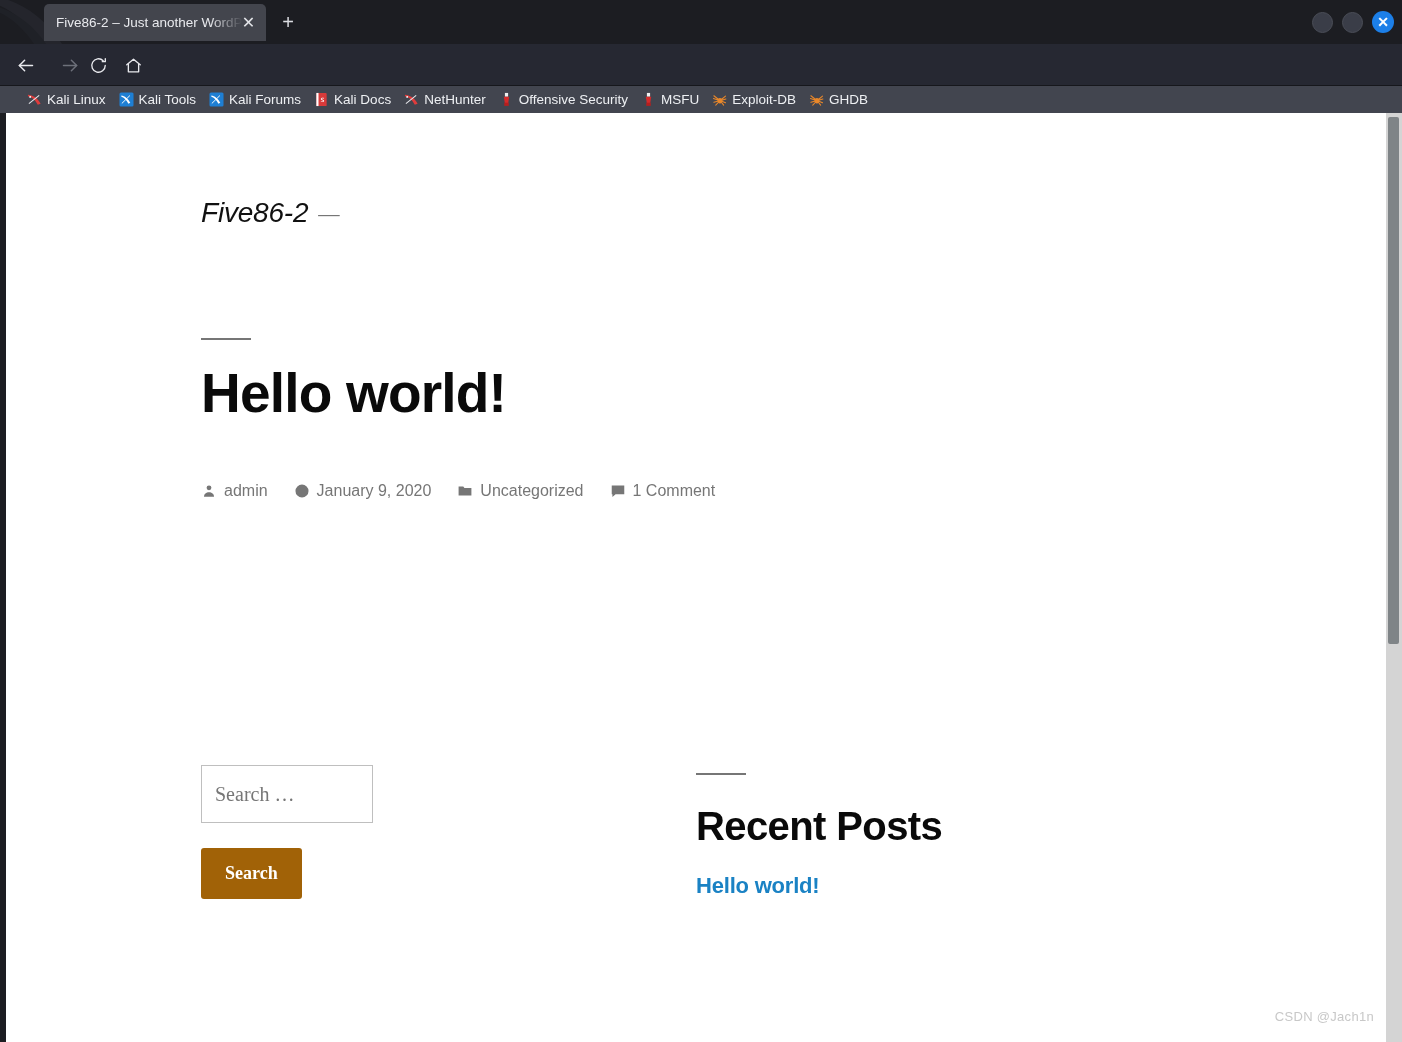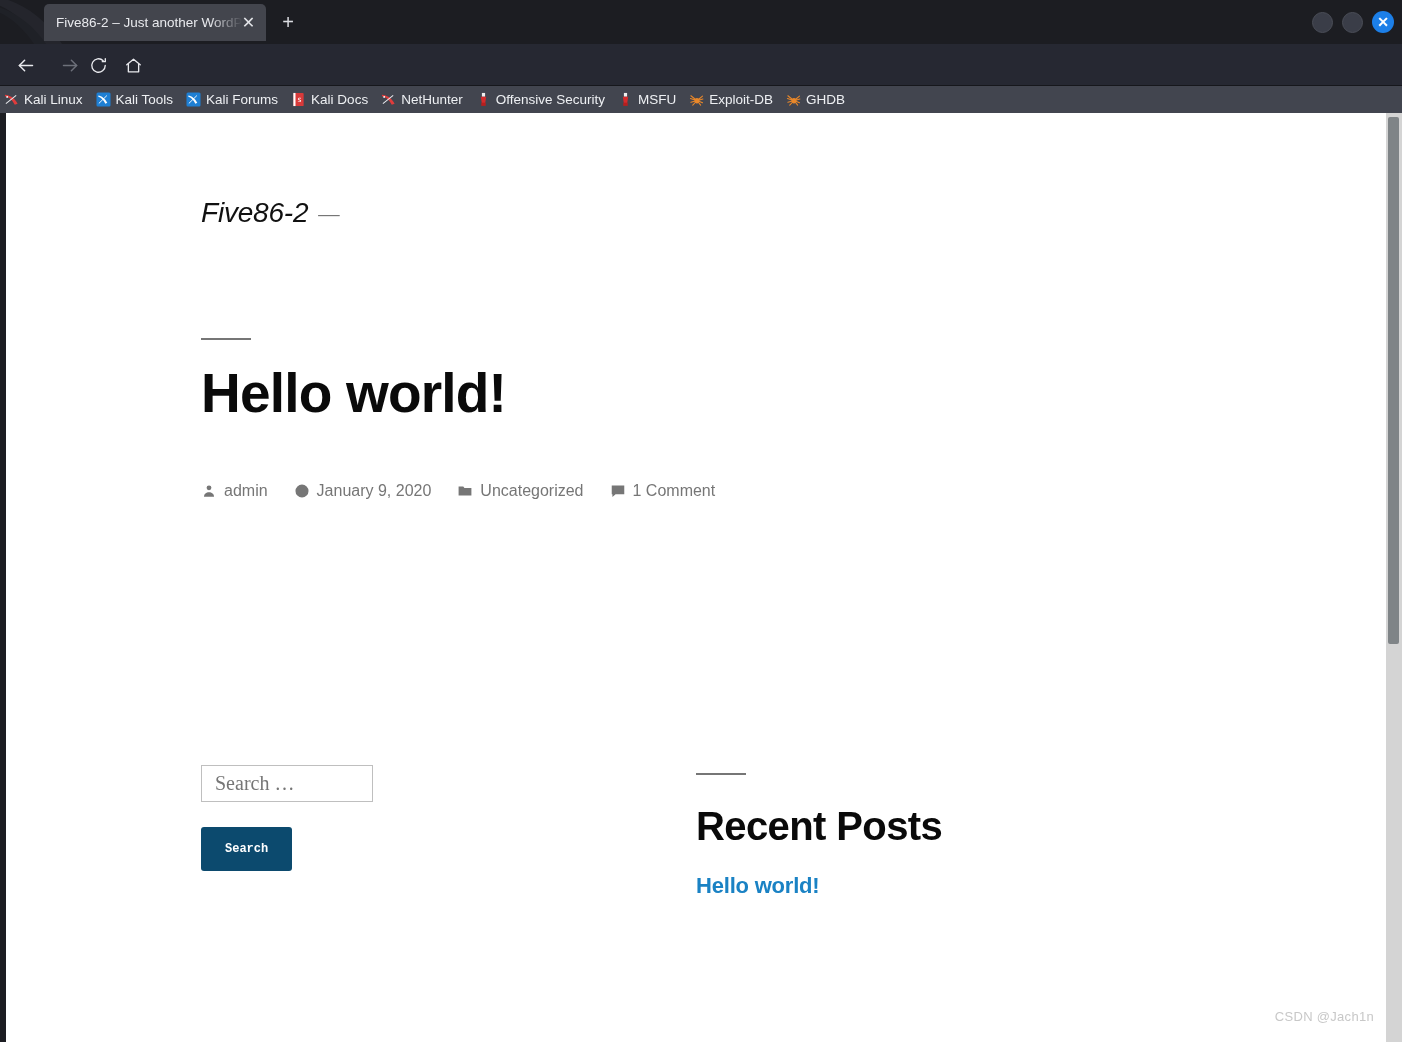--- a/index.html
+++ b/index.html
@@ -113,21 +113,21 @@
   .url-star { position: absolute; right: 12px; top: 7px; }
 
   .tb-right { position: absolute; top: 50px; right: 12px; display: flex; gap: 19px; align-items: center; }
 
   
   .bookmarks {
     position: absolute; top: 86px; left: 0;
     width: 1402px; height: 27px;
     background: #42454f;
     display: flex; align-items: center;
-    padding-left: 4px;
+    padding-left: 27px;
     gap: 13px;
   }
   .bm {
     display: flex; align-items: center; gap: 5px;
     font-size: 13.5px;
     color: #eef0f3;
     white-space: nowrap;
   }
   .bm-ico { width: 15px; height: 15px; display: block; flex: 0 0 15px; }
 
@@ -195,37 +195,37 @@
     color: #767676;
   }
   .meta-item { display: flex; align-items: center; gap: 7px; }
   .meta-ico { width: 16px; height: 16px; display: block; flex: 0 0 16px; fill: #767676; }
 
   
   .widget-col-left  { position: absolute; top: 652px; left: 195px; width: 440px; }
   .widget-col-right { position: absolute; top: 660px; left: 690px; width: 440px; }
 
   .search-field {
-    width: 172px; height: 37px;
+    width: 172px; height: 58px;
     border: 1px solid #bfbfbf;
     background: #fff;
     font-family: "Liberation Serif", serif;
     font-size: 20px;
     color: #404040;
     padding: 0 13px;
     display: block;
   }
   .search-field::placeholder { color: #767676; opacity: 1; }
   .search-submit {
     margin-top: 25px;
-    background: #0c4a6e;
+    background: #a16207;
     color: #fff;
     border: 0;
-    font-family: Liberation Mono, monospace;
-    font-size: 12px;
+    font-family: Liberation Serif, serif;
+    font-size: 18px;
     font-weight: 700;
     padding: 15px 24px;
     border-radius: 3px;
     display: block;
     cursor: pointer;
   }
 
   .widget-title {
     margin-top: 30px;
     font-size: 40px;

